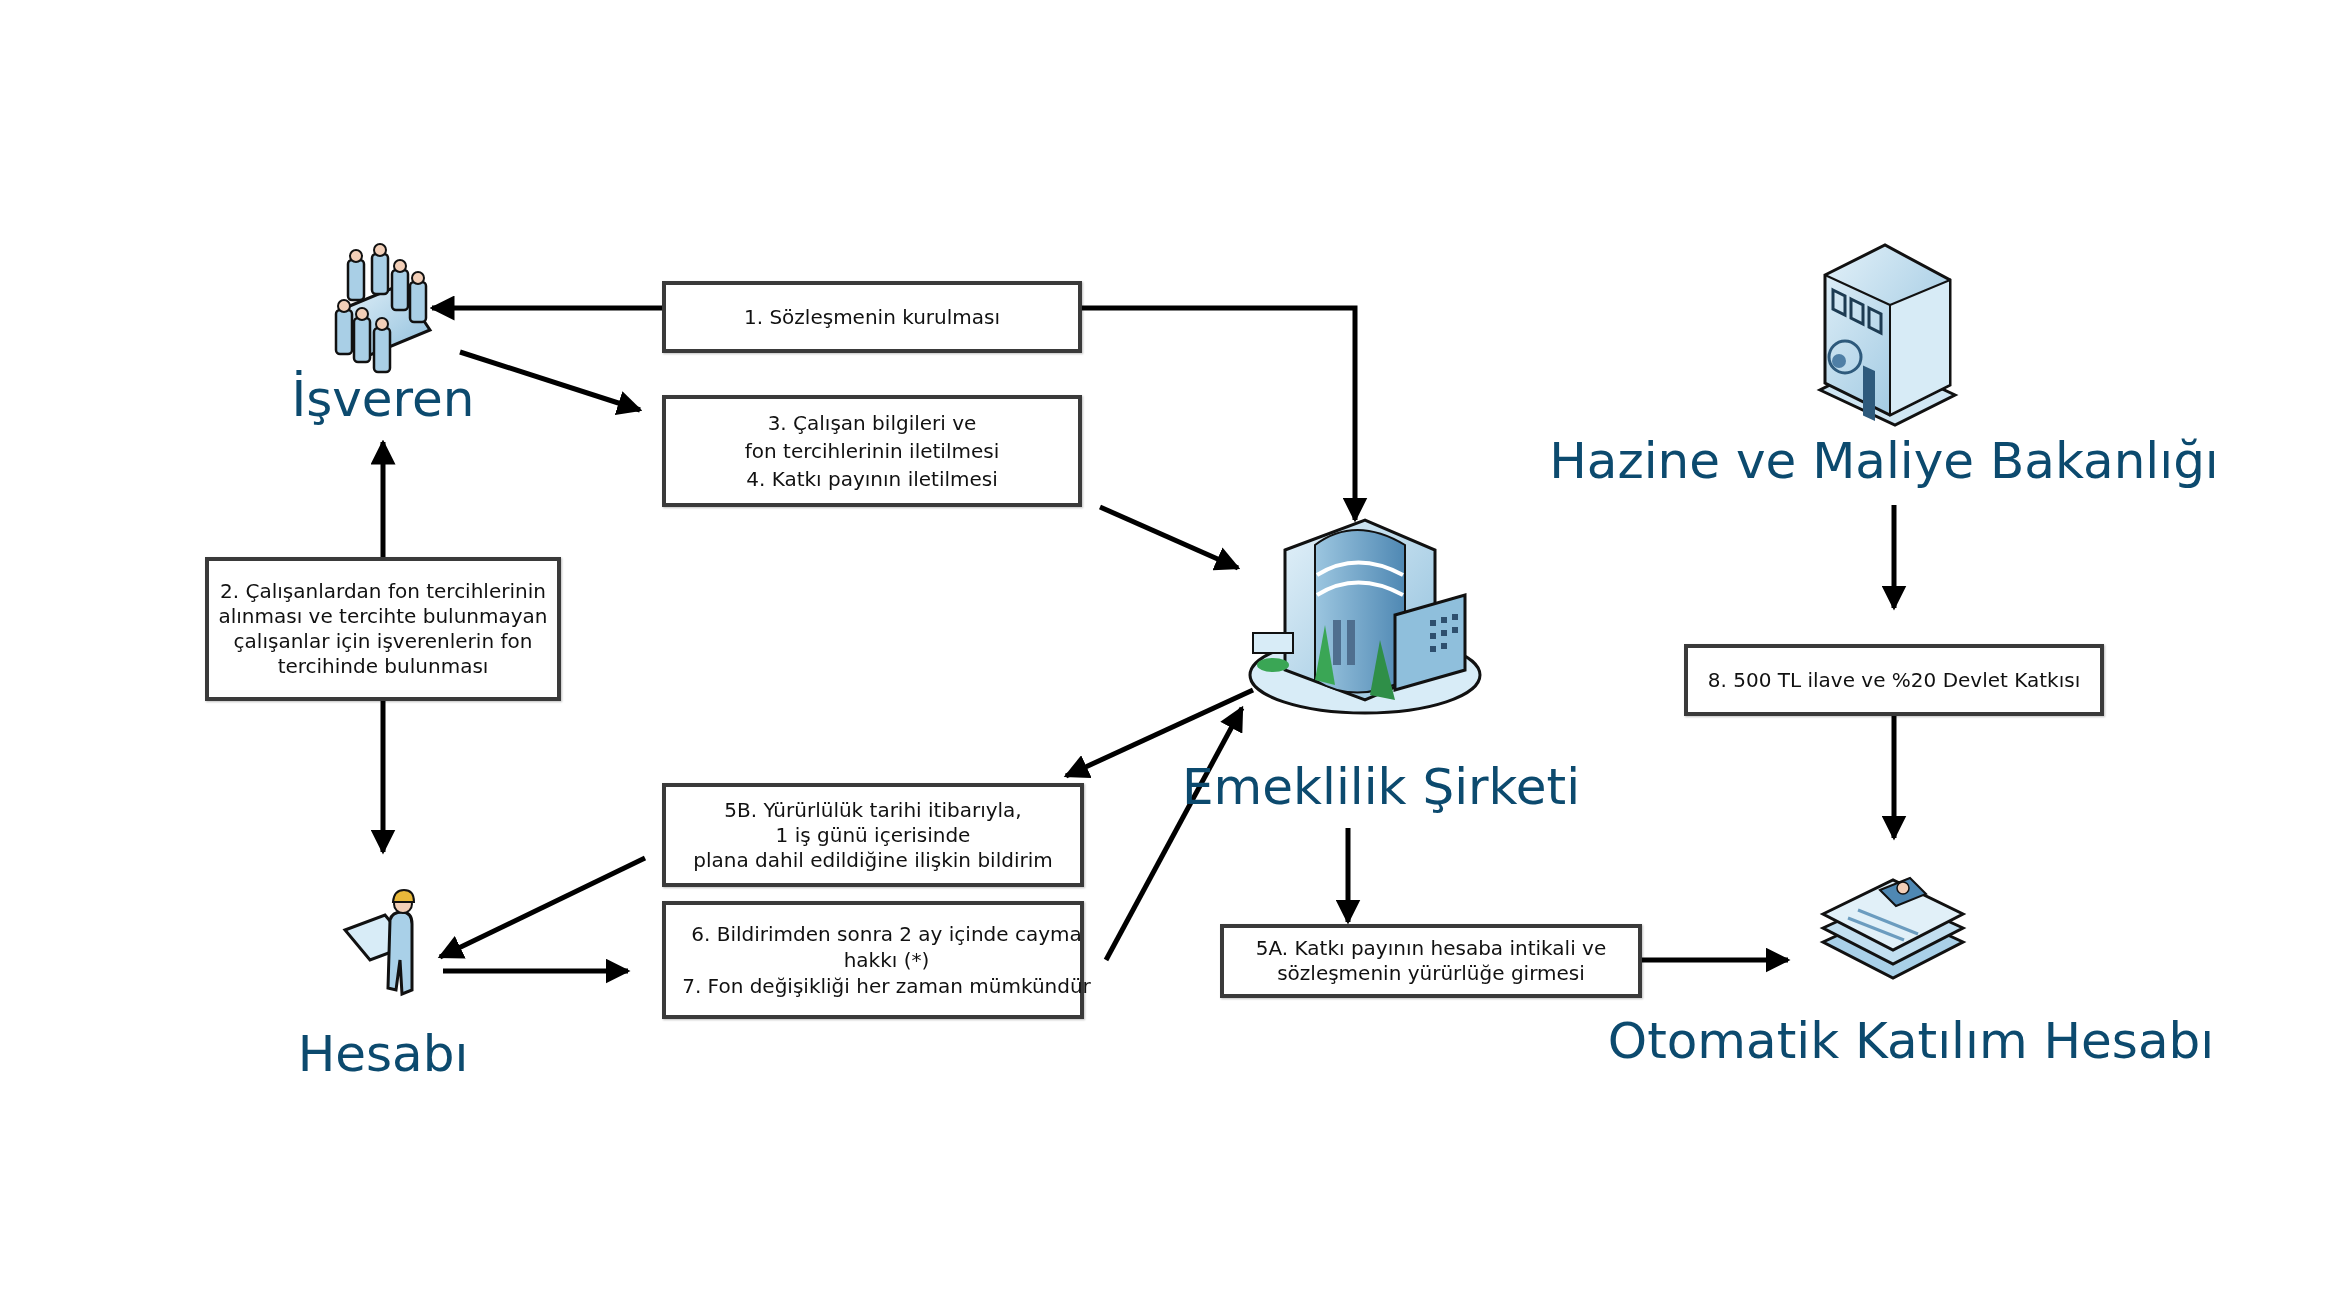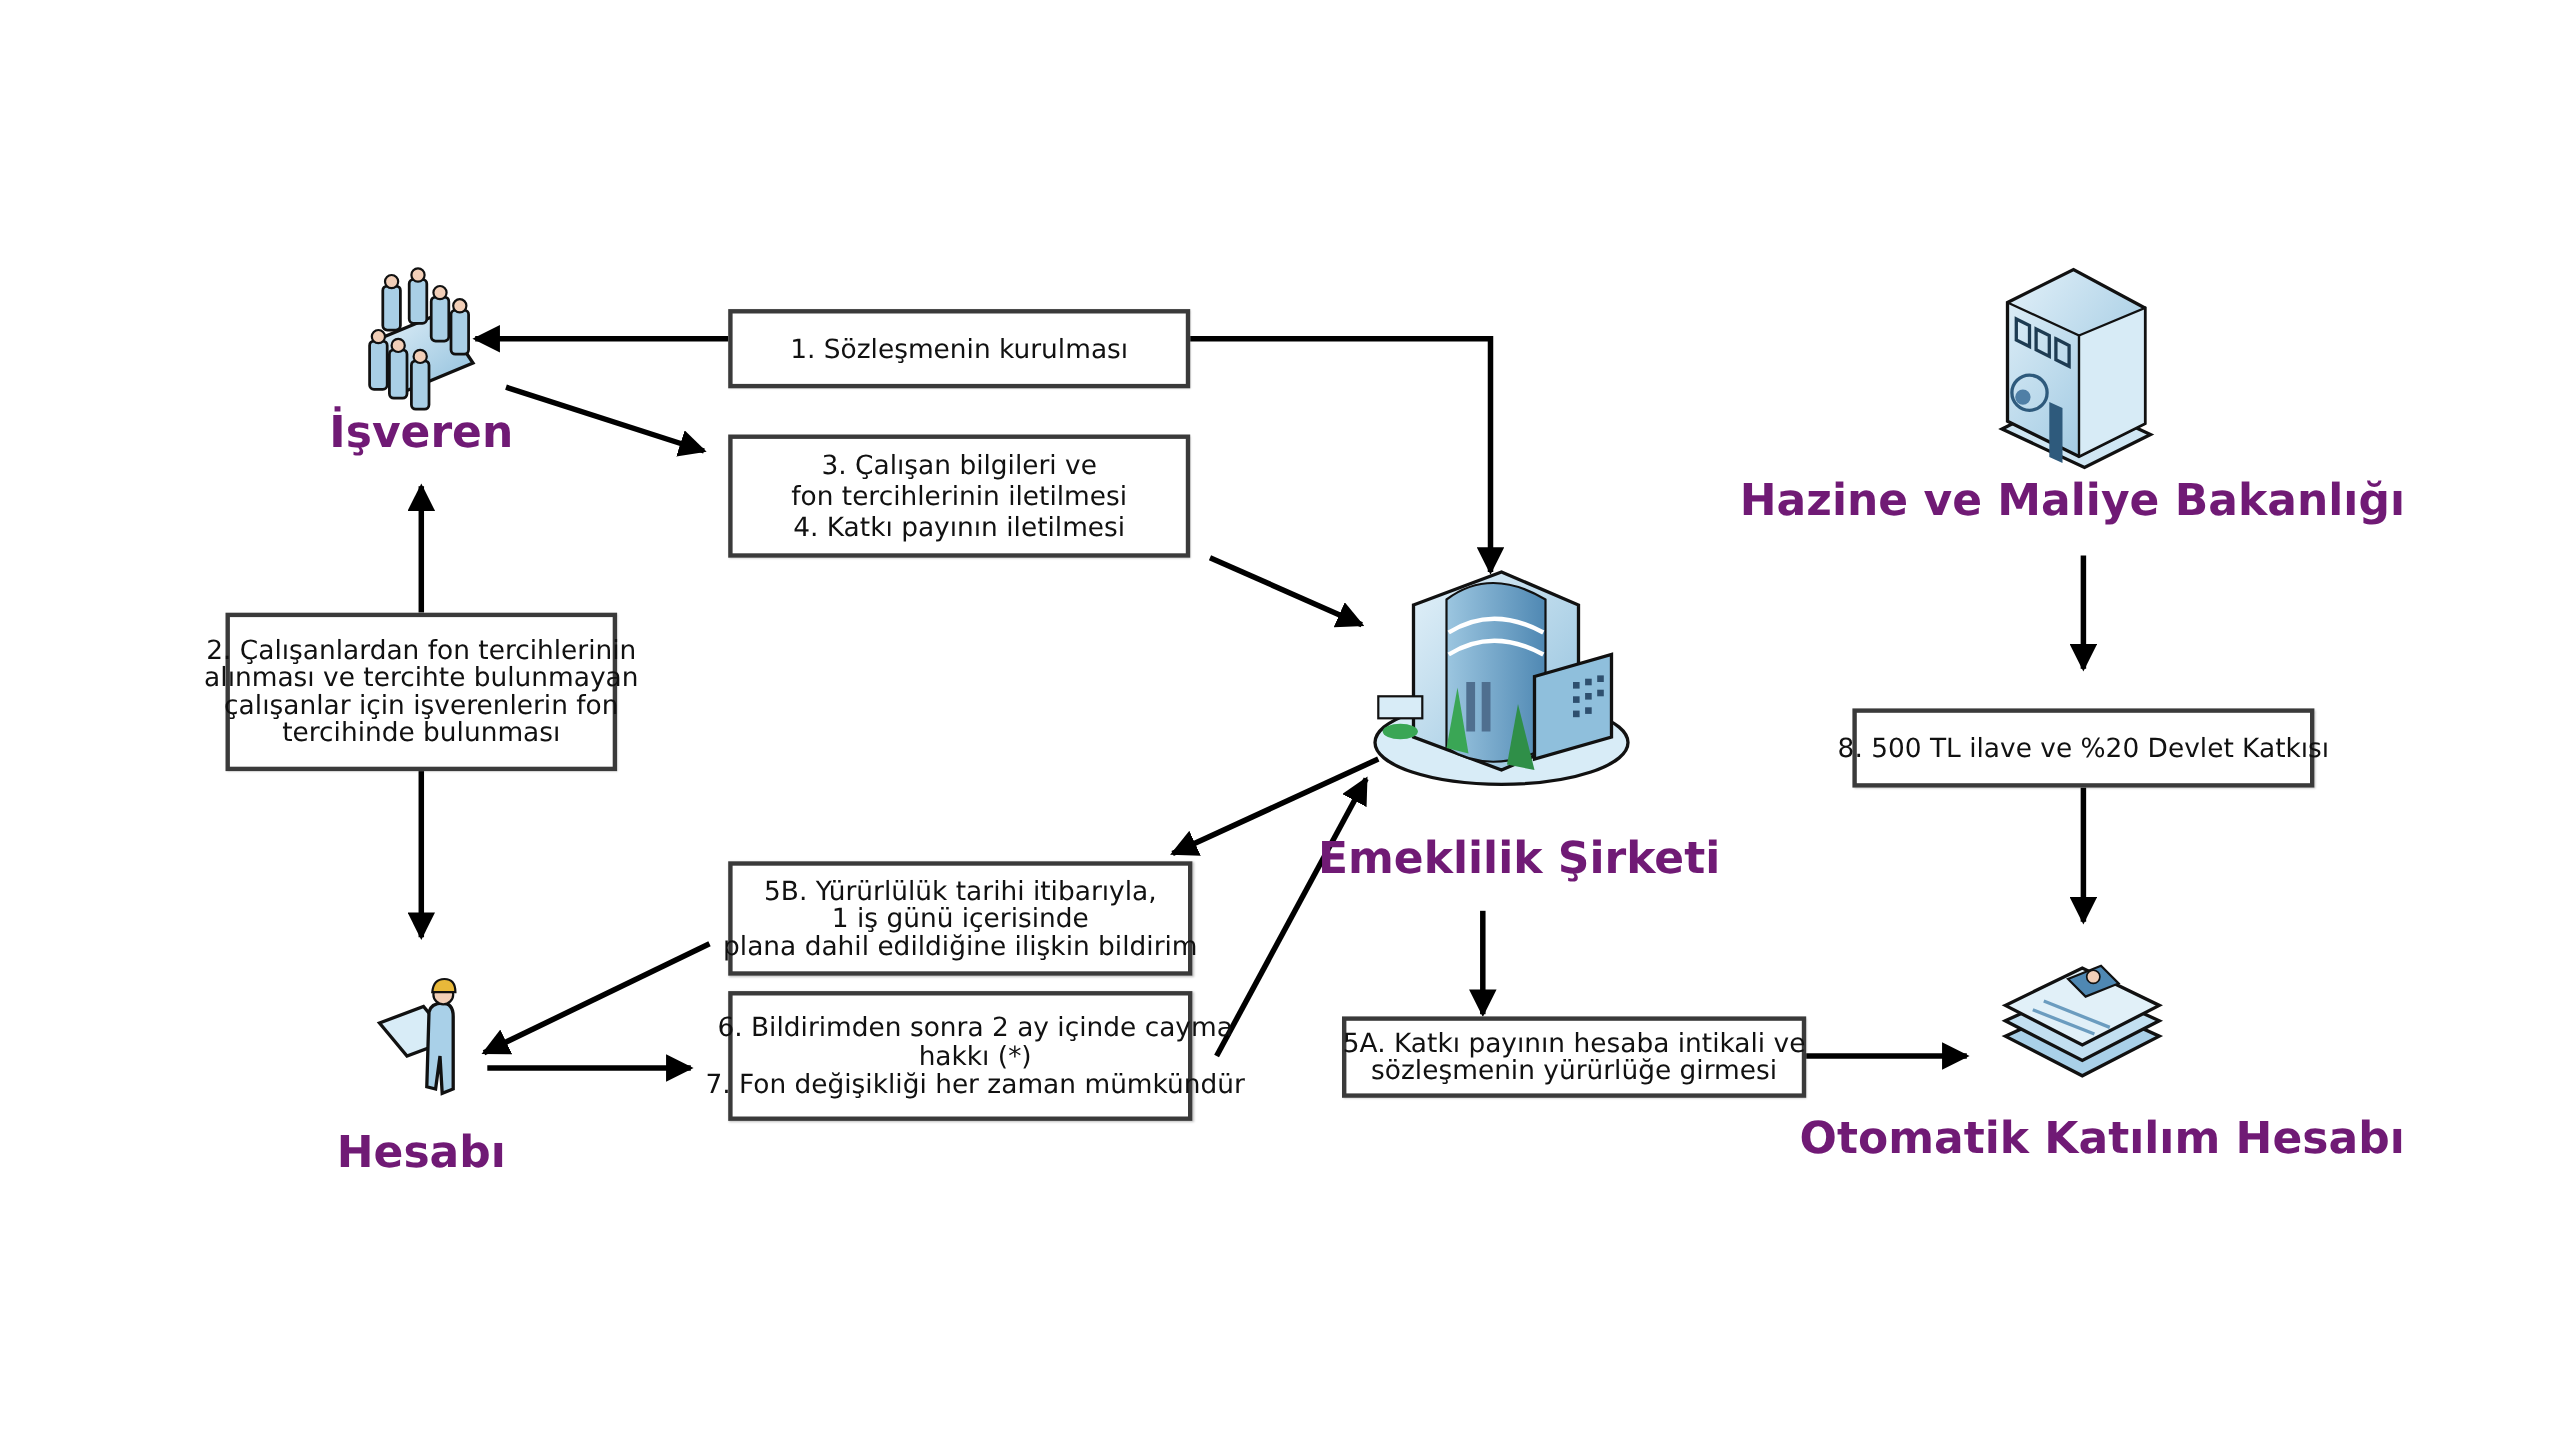--- a/index.html
+++ b/index.html
@@ -1,24 +1,24 @@
 <!DOCTYPE html>
 <html><head>
 <meta charset="utf-8">
 <style>
   html, body { margin:0; padding:0; background:#ffffff; }
   body { width:2330px; height:1310px; position:relative; overflow:hidden;
          font-family:"DejaVu Sans", sans-serif; color:#111; }
   #canvas { position:absolute; left:0; top:0; width:2330px; height:1310px; }
   .box { position:absolute; box-sizing:border-box; border:4px solid #3a3a3a;
          background:#fff; display:flex; align-items:center; justify-content:center;
-         text-align:center; font-size:24px; line-height:28px; color:#111;
+         text-align:center; font-size:20px; line-height:28px; color:#111;
          box-shadow:1px 1px 2px rgba(0,0,0,0.25); padding:4px 10px; }
   .box .line { display:block; white-space:nowrap; }
-  .label { position:absolute; font-weight:bold; font-size:40px; color:#701a75;
+  .label { position:absolute; font-weight:normal; font-size:50px; color:#0c4a6e;
            white-space:nowrap; transform:translateX(-50%); }
 </style>
 </head>
 <body>
 
 <svg id="canvas" viewBox="0 0 2330 1310">
   <defs>
     <marker id="ah" viewBox="0 0 10 10" refX="9" refY="5" markerWidth="5" markerHeight="5" orient="auto-start-reverse" markerUnits="strokeWidth">
       <path d="M0,0 L10,5 L0,10 z" fill="#000"></path>
     </marker>

